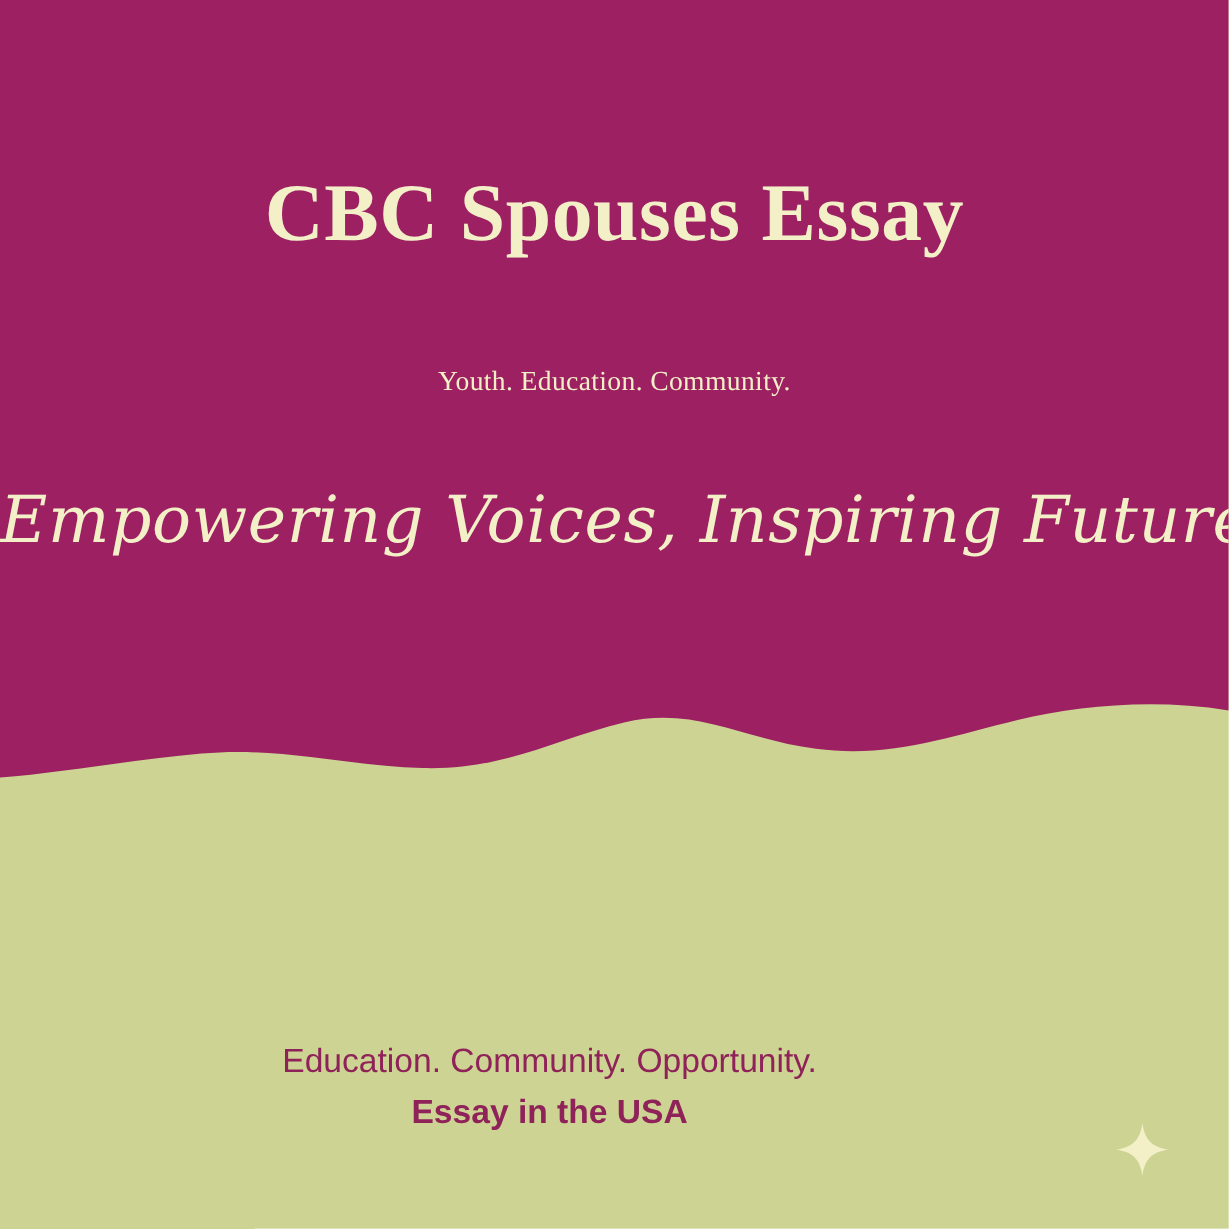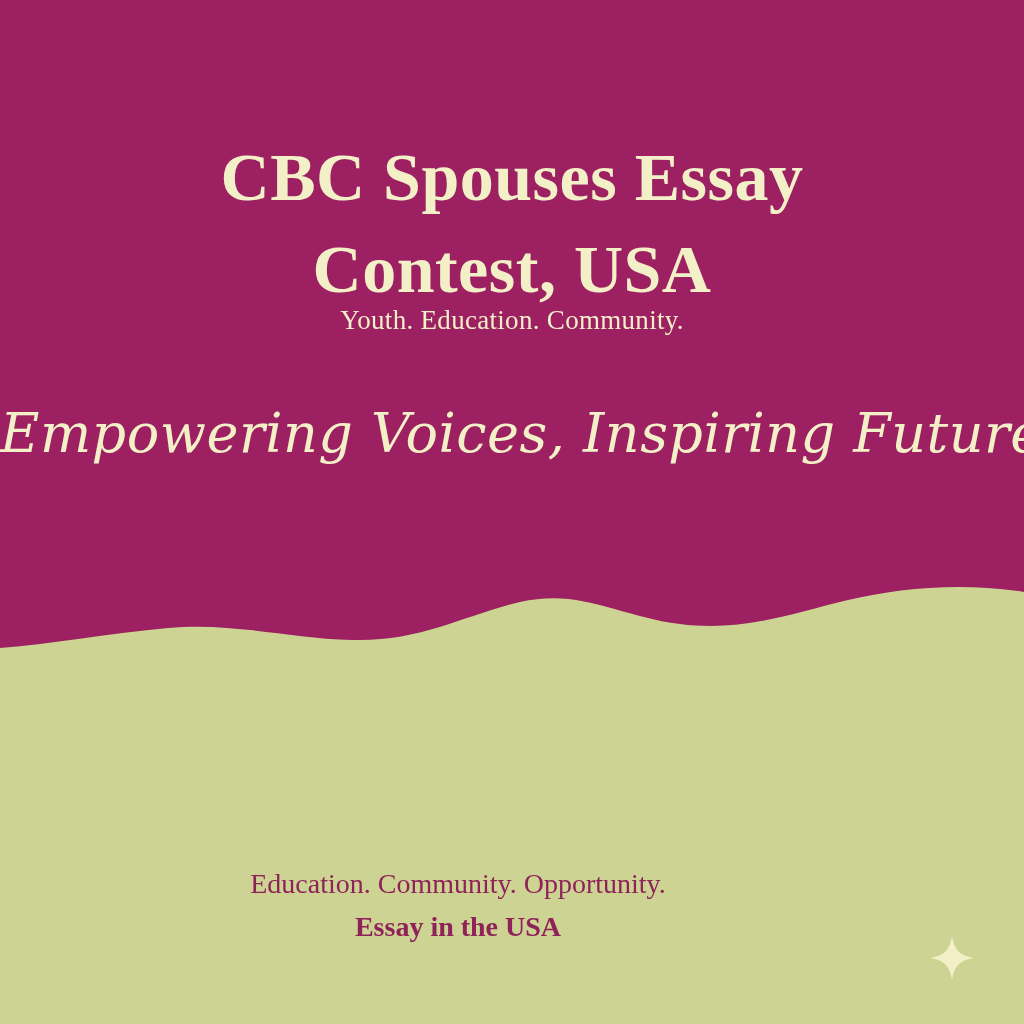--- a/index.html
+++ b/index.html
@@ -42,21 +42,21 @@
     letter-spacing: 0.5px;
   }
   .subtitle {
     position: absolute;
     top: 305px;
     left: 0;
     width: 1024px;
     text-align: center;
     color: #f3f0c8;
     font-family: "Liberation Serif", serif;
-    font-size: 27px;
+    font-size: 23px;
     letter-spacing: 0.3px;
   }
   .tagline {
     position: absolute;
     top: 402px;
     left: 0;
     width: 1024px;
     text-align: center;
     color: #f3f0c8;
     font-family: "DejaVu Serif", serif;
@@ -65,21 +65,21 @@
     letter-spacing: 0.5px;
     white-space: nowrap;
   }
   .footer {
     position: absolute;
     top: 862px;
     left: 0;
     width: 916px;
     text-align: center;
     color: #8e2259;
-    font-family: Liberation Serif, serif;
+    font-family: Liberation Sans, sans-serif;
     font-size: 28px;
     line-height: 1.55;
   }
   .footer-line-2 {
     font-weight: bold;
   }
   .sparkle {
     position: absolute;
     right: 48px;
     bottom: 42px;
@@ -94,21 +94,20 @@
 <div class="poster">
 
   <svg class="top-shape" viewBox="0 0 1024 700" preserveAspectRatio="none">
     <path d="M0,0 L1024,0 L1024,592 C960,582 900,588 848,600 C790,614 742,632 680,624 C618,616 580,588 520,602 C462,616 420,642 352,640 C286,638 232,622 168,628 C110,633 52,644 0,648 Z" fill="#9c2062"></path>
   </svg>
 
   <div class="content">
 
     <div class="title">
       <div>CBC Spouses Essay</div>
-      <div>Contest, USA</div>
     </div>
 
     <div class="subtitle">Youth. Education. Community.</div>
 
     <div class="tagline">Empowering Voices, Inspiring Futures</div>
 
     <div class="footer">
       <div>Education. Community. Opportunity.</div>
       <div class="footer-line-2">Essay in the USA</div>
     </div>

